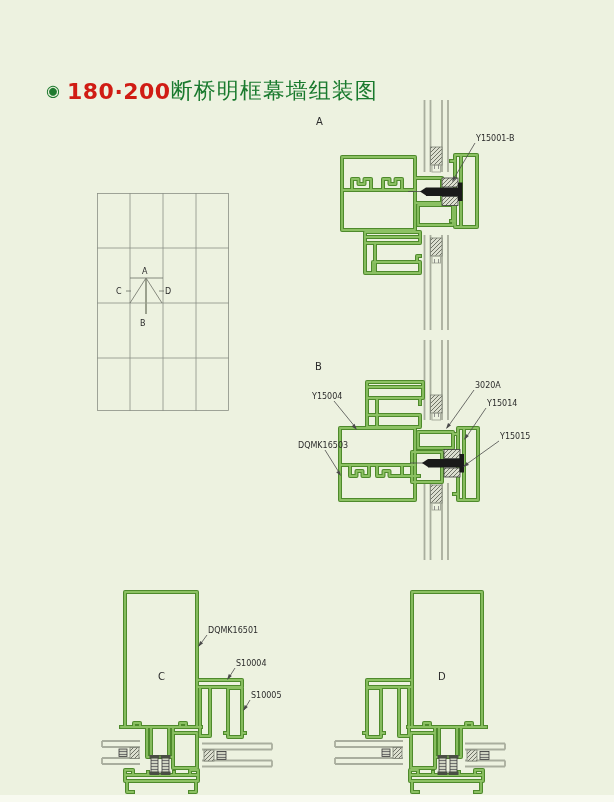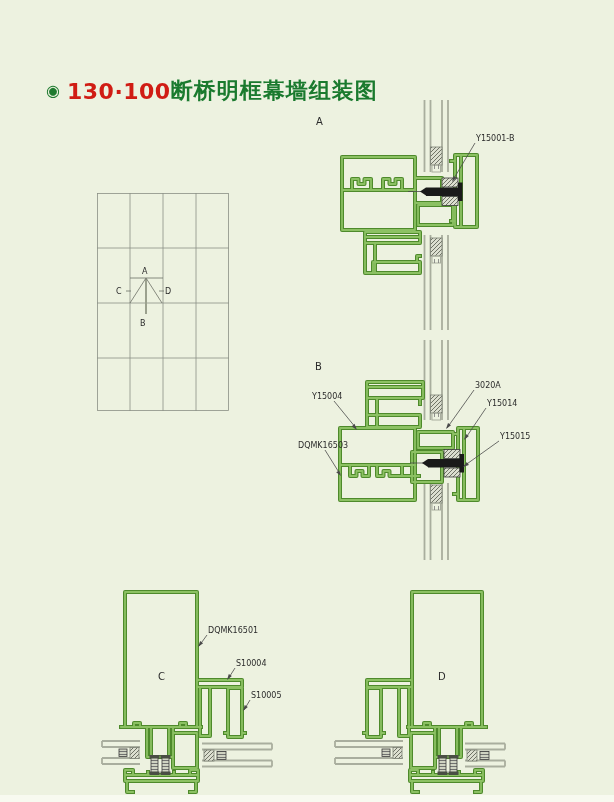--- a/index.html
+++ b/index.html
@@ -1,21 +1,21 @@
 <!DOCTYPE html>
 <html><head>
 <meta charset="utf-8">
 <style>
   html,body{margin:0;padding:0;background:#dfe3d3;}
   .canvas{position:relative;width:614px;height:802px;background:#edf2e0;overflow:hidden;
           font-family:"DejaVu Sans",sans-serif;}
   .title{position:absolute;left:46px;top:76px;display:flex;align-items:center;white-space:nowrap;}
   .title .bullet{color:#1e7a2e;font-size:16px;margin-right:7px;line-height:1;}
   .title .code{color:#d01c14;font-size:22px;font-weight:bold;letter-spacing:0.5px;}
-  .title .cn{color:#1a7a2e;font-size:22px;font-weight:bold;letter-spacing:1px;}
+  .title .cn{color:#1a7a2e;font-size:22px;font-weight:normal;letter-spacing:1px;}
   svg{position:absolute;overflow:visible;}
   .po{fill:none;stroke:#4e8a2b;stroke-width:4;stroke-linejoin:round;stroke-linecap:square;}
   .pi{fill:none;stroke:#8cc163;stroke-width:1.8;stroke-linejoin:round;stroke-linecap:square;}
   .gl{fill:none;stroke:#a9ae9e;stroke-width:1.8;}
   .glf{fill:none;stroke:#a9ae9e;stroke-width:1;}
   .grid line,.grid rect{stroke:#8b9086;stroke-width:0.8;fill:none;}
   .mk{stroke:#6b6f64;stroke-width:0.8;fill:none;}
   .mkv{stroke:#9ba18e;stroke-width:2;fill:none;}
   .ld{fill:none;stroke:#4a4a4a;stroke-width:0.8;}
   .ar{fill:#4a4a4a;stroke:none;}
@@ -28,21 +28,21 @@
   .cap{fill:#4a4e44;stroke:none;}
   .bstrip{position:absolute;left:0;bottom:0;width:614px;height:7px;background:#f8faf0;}
 </style>
 </head>
 <body>
 
 <div class="canvas">
 
   <div class="title">
     <span class="bullet">◉</span>
-    <span class="code">130·100</span>
+    <span class="code">180·200</span>
     <span class="cn">断桥明框幕墙组装图</span>
   </div>
 
   <svg style="left:97px;top:193px" width="132" height="218" viewBox="0 0 132 218">
     <g class="grid">
       <rect x="0.5" y="0.5" width="131" height="217"></rect>
       <line x1="33" y1="0" x2="33" y2="218"></line>
       <line x1="66" y1="0" x2="66" y2="218"></line>
       <line x1="99" y1="0" x2="99" y2="218"></line>
       <line x1="0" y1="55" x2="132" y2="55"></line>

